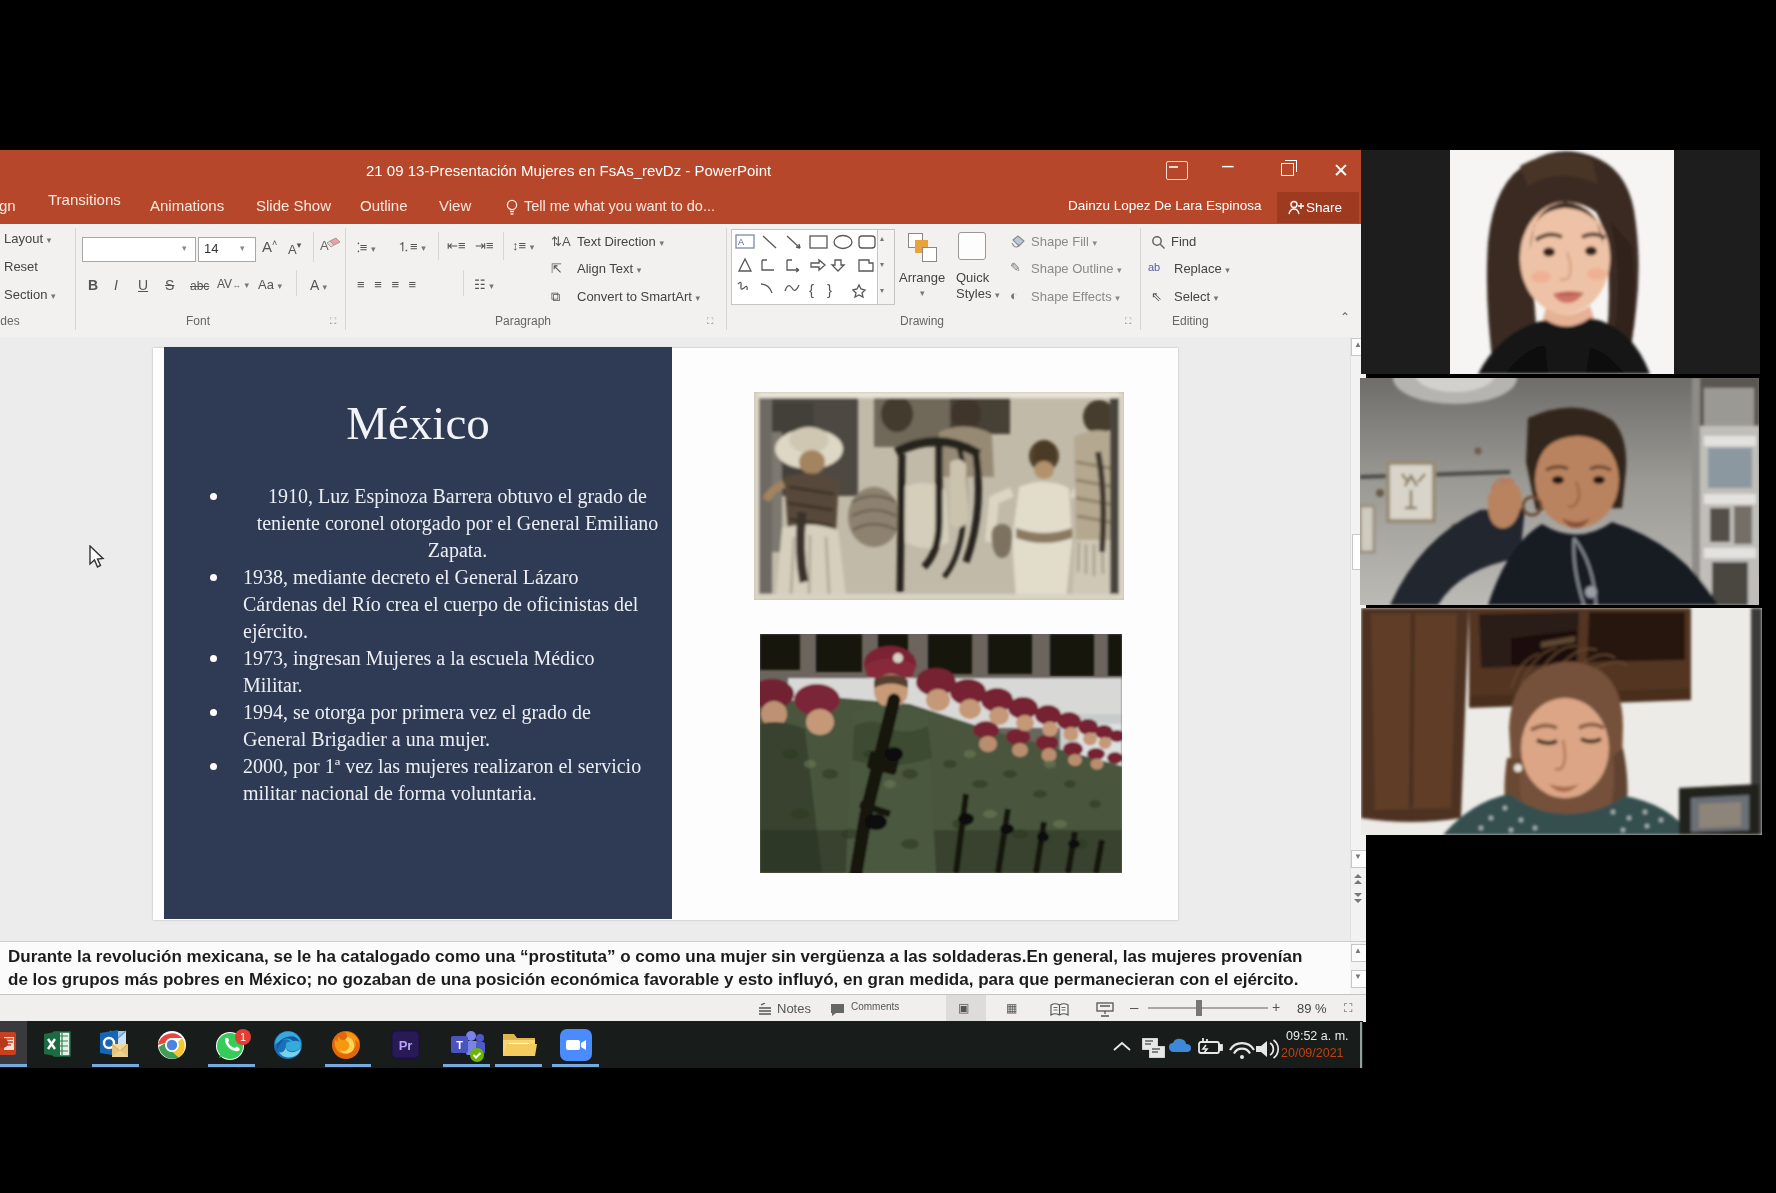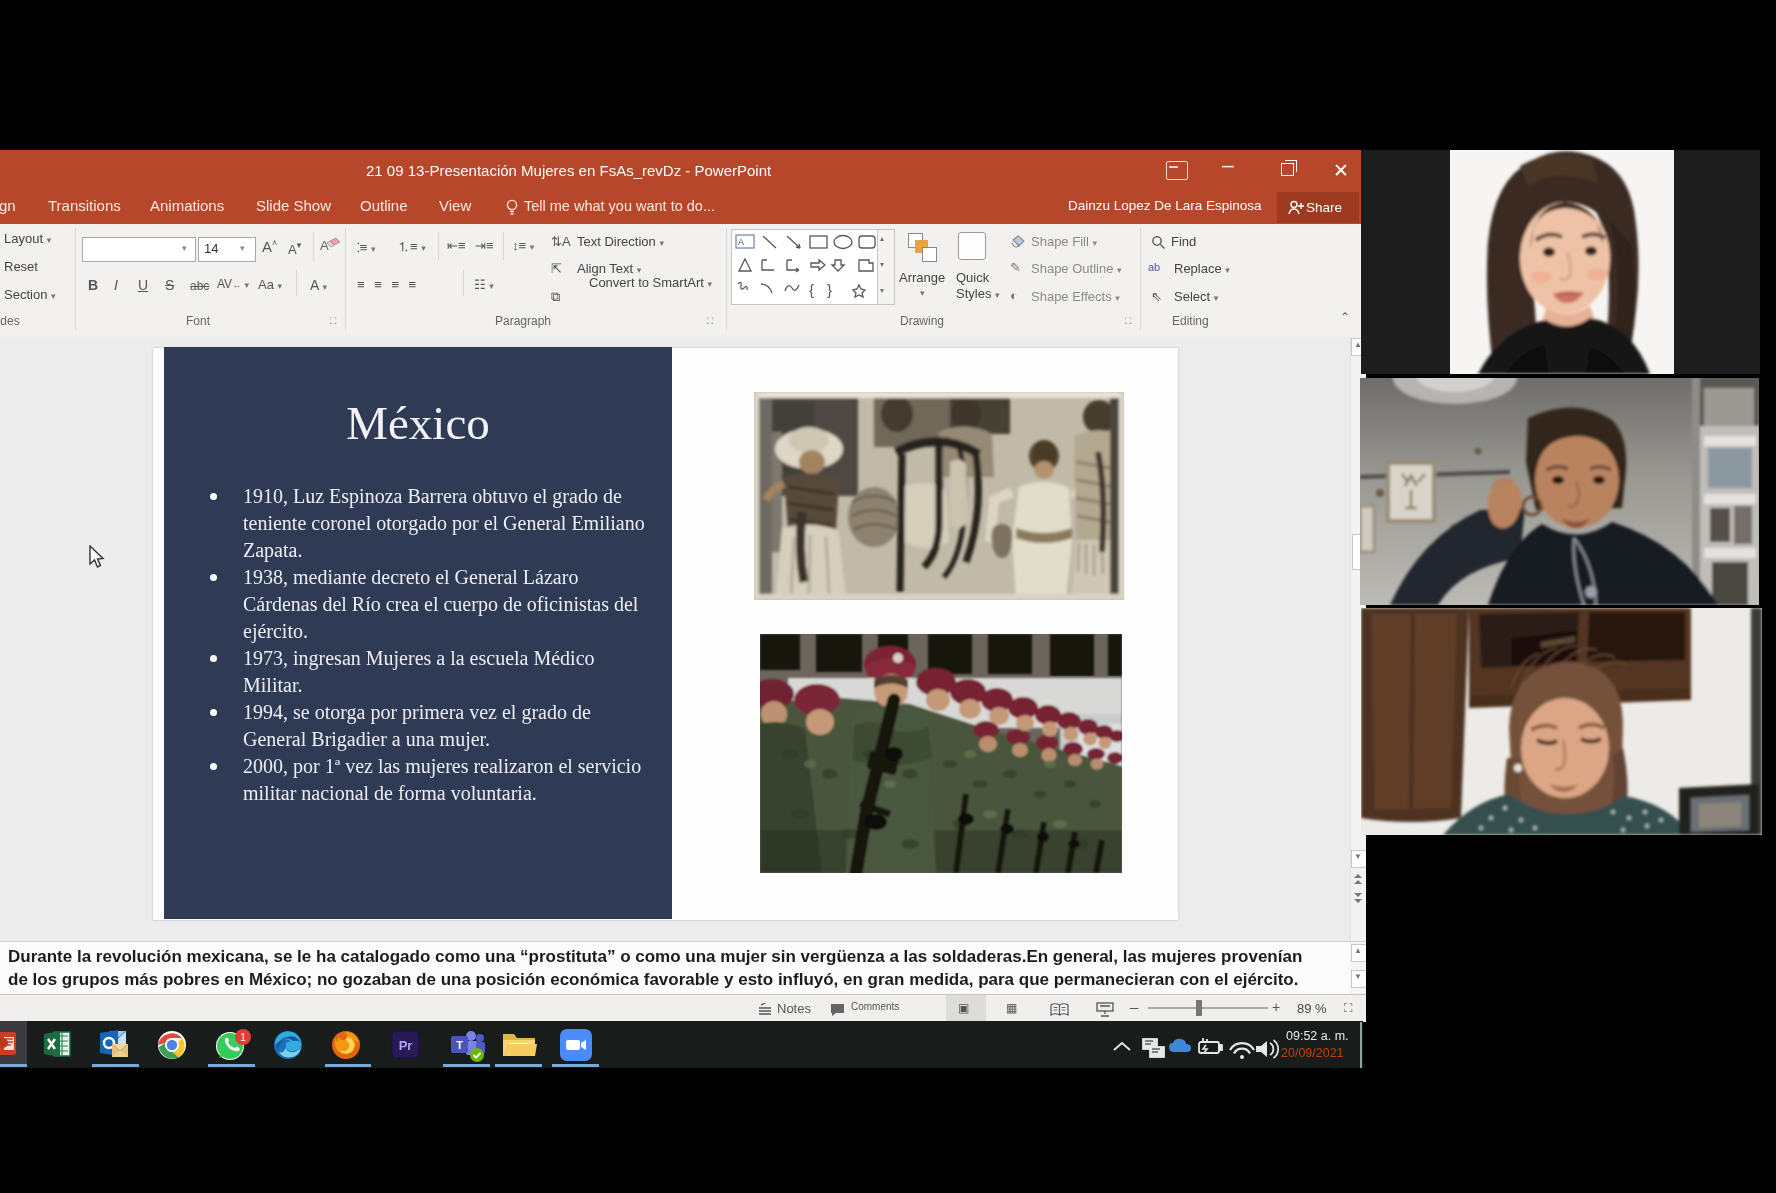--- a/index.html
+++ b/index.html
@@ -18,21 +18,21 @@
     <div class="abs nw" style="left:366px;top:12px;width:370px;text-align:center;font-size:15px;color:#fff;">21 09 13-Presentación Mujeres en FsAs_revDz - PowerPoint</div>
 
     <div class="abs" style="left:1166px;top:11px;width:20px;height:17px;border:1.6px solid #f4d9cf;border-radius:2px;"></div>
     <div class="abs" style="left:1169px;top:16px;width:9px;height:2px;background:#f4d9cf;"></div>
     <div class="abs nw" style="left:1222px;top:3px;font-size:21px;color:#fff;">–</div>
     <div class="abs" style="left:1281px;top:13px;width:11px;height:11px;border:1.5px solid #fff;"></div>
     <div class="abs" style="left:1285px;top:10px;width:11px;height:11px;border-top:1.5px solid #fff;border-right:1.5px solid #fff;"></div>
     <div class="abs nw" style="left:1333px;top:9px;font-size:19px;color:#fff;">✕</div>
 
     <div class="abs nw" style="left:-31px;top:47px;font-size:15px;color:#fde8de;">Design</div>
-    <div class="abs nw" style="left:48px;top:47px;font-size:15px;color:#fde8de;text-align:right;">Transitions</div>
+    <div class="abs nw" style="left:48px;top:41px;font-size:15px;color:#fde8de;text-align:right;">Transitions</div>
     <div class="abs nw" style="left:150px;top:47px;font-size:15px;color:#fde8de;">Animations</div>
     <div class="abs nw" style="left:256px;top:47px;font-size:15px;color:#fde8de;">Slide Show</div>
     <div class="abs nw" style="left:360px;top:47px;font-size:15px;color:#fde8de;">Outline</div>
     <div class="abs nw" style="left:439px;top:47px;font-size:15px;color:#fde8de;">View</div>
     <svg class="abs" style="left:505px;top:49px;" width="14" height="17" viewBox="0 0 14 17">
         <g stroke="#fde8de" fill="none" stroke-width="1.3">
           <circle cx="7" cy="6" r="4.6"></circle>
           <path d="M5 12.5 h4 M5.5 15 h3"></path>
         </g>
       </svg>
@@ -90,21 +90,21 @@
     <div class="abs" style="left:503px;top:82px;width:1px;height:28px;background:#d8d6d4;"></div>
     <div class="abs nw" style="left:512px;top:88px;font-size:13px;color:#555;">↕≡ <span style="font-size:9px;color:#777;">▾</span></div>
     <div class="abs nw" style="left:357px;top:127px;font-size:13px;color:#555;letter-spacing:3px;">≡ ≡ ≡ ≡</div>
     <div class="abs" style="left:463px;top:120px;width:1px;height:26px;background:#d8d6d4;"></div>
     <div class="abs nw" style="left:474px;top:127px;font-size:13px;color:#555;">☷ <span style="font-size:9px;color:#777;">▾</span></div>
     <div class="abs nw" style="left:551px;top:84px;font-size:13px;color:#555;">⇅A</div>
     <div class="abs nw" style="left:577px;top:84px;font-size:13px;color:#444;">Text Direction <span style="font-size:9px;color:#777;">▾</span></div>
     <div class="abs nw" style="left:551px;top:111px;font-size:13px;color:#555;">⇱</div>
     <div class="abs nw" style="left:577px;top:111px;font-size:13px;color:#444;">Align Text <span style="font-size:9px;color:#777;">▾</span></div>
     <div class="abs nw" style="left:551px;top:139px;font-size:13px;color:#555;">⧉</div>
-    <div class="abs nw" style="left:577px;top:125px;font-size:13px;color:#444;margin-left:12px;">Convert to SmartArt <span style="font-size:9px;color:#777;">▾</span></div>
+    <div class="abs nw" style="left:577px;top:139px;font-size:13px;color:#444;">Convert to SmartArt <span style="font-size:9px;color:#777;">▾</span></div>
     <div class="abs nw" style="left:495px;top:164px;font-size:12px;color:#666;">Paragraph</div>
     <div class="abs nw" style="left:707px;top:166px;font-size:9px;color:#888;">⛶</div>
     <div class="abs" style="left:726px;top:78px;width:1px;height:102px;background:#d8d6d4;"></div>
 
     <div class="abs" style="left:731px;top:79px;width:146px;height:74px;background:#fff;border:1px solid #c7c5c4;"></div>
     <div class="abs" style="left:877px;top:79px;width:16px;height:74px;background:#f4f3f2;border:1px solid #c7c5c4;"></div>
     <div class="abs nw" style="left:880px;top:84px;font-size:8px;color:#777;">▴</div>
     <div class="abs nw" style="left:880px;top:110px;font-size:8px;color:#777;">▾</div>
     <div class="abs nw" style="left:880px;top:136px;font-size:8px;color:#777;">▾</div>
     <svg class="abs" style="left:731px;top:79px;" width="146" height="74" viewBox="0 0 146 74">
@@ -171,21 +171,21 @@
     <div class="abs nw" style="left:1340px;top:160px;font-size:12px;color:#666;">⌃</div>
 
     <div class="abs" style="left:0;top:187px;width:1366px;height:604px;background:#ececec;"></div>
 
     <div class="abs" style="left:153px;top:198px;width:1025px;height:572px;background:#fdfdfd;box-shadow:0 0 2px rgba(0,0,0,0.25);"></div>
 
     <div class="abs" style="left:164px;top:197px;width:508px;height:572px;background:#2f3a54;"></div>
     <div class="abs nw" style="left:164px;top:246px;width:508px;text-align:center;font-family:'Liberation Serif',serif;font-size:47px;color:#f2f3f6;">México</div>
 
     <div class="abs" id="bullets" style="left:164px;top:333px;width:508px;font-family:'Liberation Serif',serif;font-size:20px;color:#eceef3;line-height:27px;">
-      <div style="position:relative;padding-left:79px;">
+      <div style="position:relative;padding-left:79px;text-align:center;">
         <span style="position:absolute;left:46px;top:10px;width:7px;height:7px;border-radius:50%;background:#fff;"></span>
         1910, Luz Espinoza Barrera obtuvo el grado de<br>teniente coronel otorgado por el General Emiliano<br>Zapata.</div>
       <div style="position:relative;padding-left:79px;">
         <span style="position:absolute;left:46px;top:10px;width:7px;height:7px;border-radius:50%;background:#fff;"></span>
         1938, mediante decreto el General Lázaro<br>Cárdenas del Río crea el cuerpo de oficinistas del<br>ejército.</div>
       <div style="position:relative;padding-left:79px;">
         <span style="position:absolute;left:46px;top:10px;width:7px;height:7px;border-radius:50%;background:#fff;"></span>
         1973, ingresan Mujeres a la escuela Médico<br>Militar.</div>
       <div style="position:relative;padding-left:79px;">
         <span style="position:absolute;left:46px;top:10px;width:7px;height:7px;border-radius:50%;background:#fff;"></span>

